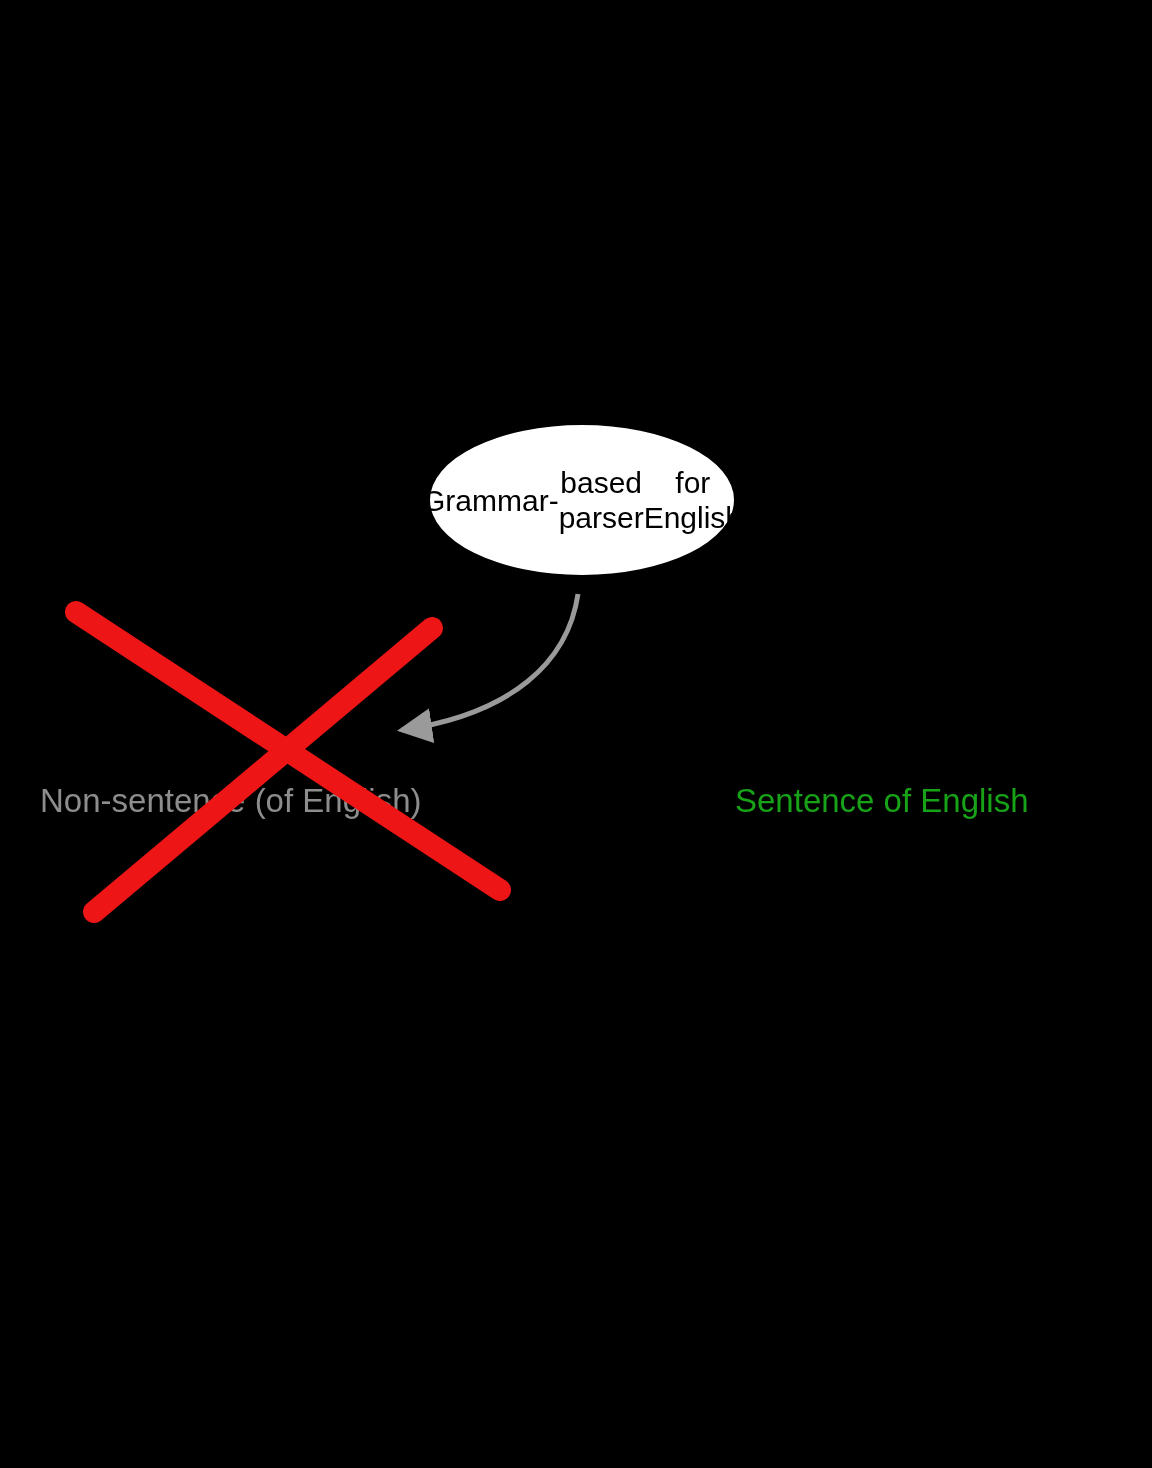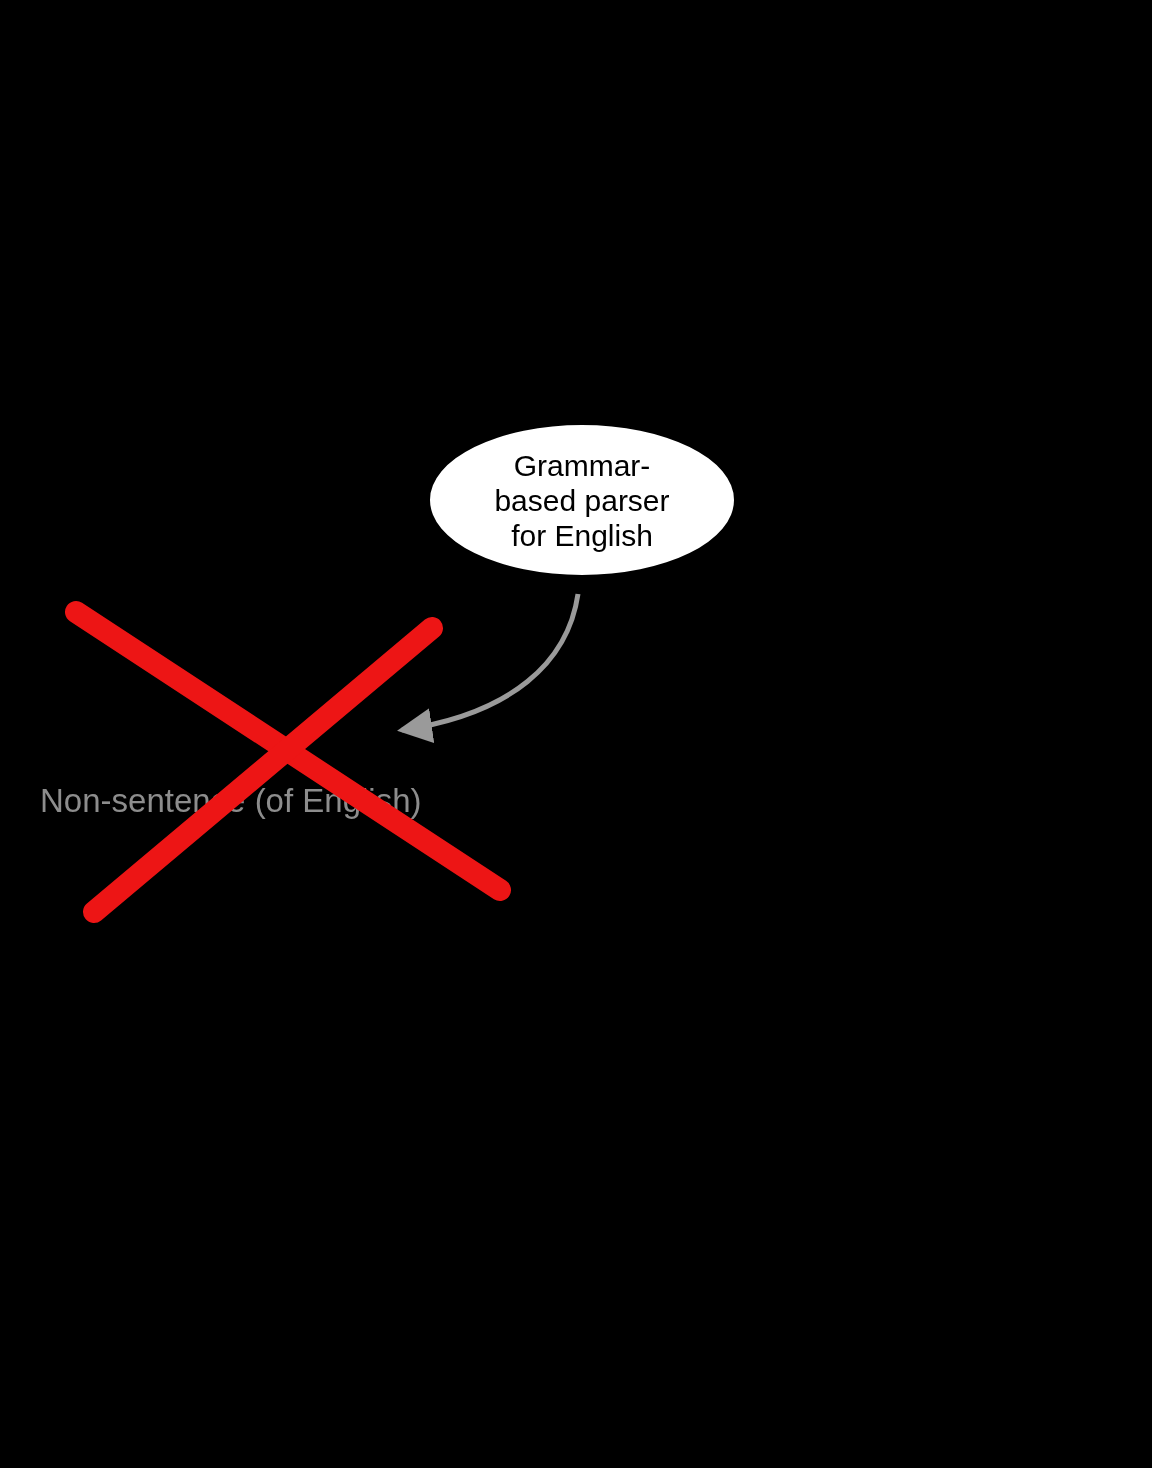--- a/index.html
+++ b/index.html
@@ -41,21 +41,21 @@
   .bubble {
     position: absolute;
     left: 428px;
     top: 423px;
     width: 304px;
     height: 150px;
     border-radius: 50%;
     background: var(--bubble-fill, #fff);
     border: 2px solid var(--bubble-text, #000);
     display: flex;
-    flex-direction: column;
+    flex-direction: row;
     align-items: center;
     justify-content: center;
     text-align: center;
     color: var(--bubble-text, #000);
     font-size: 30px;
     line-height: 35px;
     z-index: 3;
   }
   .label {
     position: absolute;
@@ -74,20 +74,21 @@
     color: var(--sentence, #17a217);
   }
 </style>
 </head>
 <body>
 
 <div class="canvas">
 
   <div class="label label-left">Non-sentence (of English)</div>
 
+  <div class="label label-right">Sentence of English</div>
 
   <svg class="svg-layer" viewBox="0 0 1152 1468">
     <defs>
       <marker id="arrowhead" markerWidth="7" markerHeight="7" refX="6" refY="3.5" orient="auto" markerUnits="strokeWidth">
         <path d="M0,0 L7,3.5 L0,7 Z" class="arrow-head"></path>
       </marker>
     </defs>
 
     <g>
       <line class="cross-stroke" x1="76" y1="612" x2="500" y2="890"></line>

